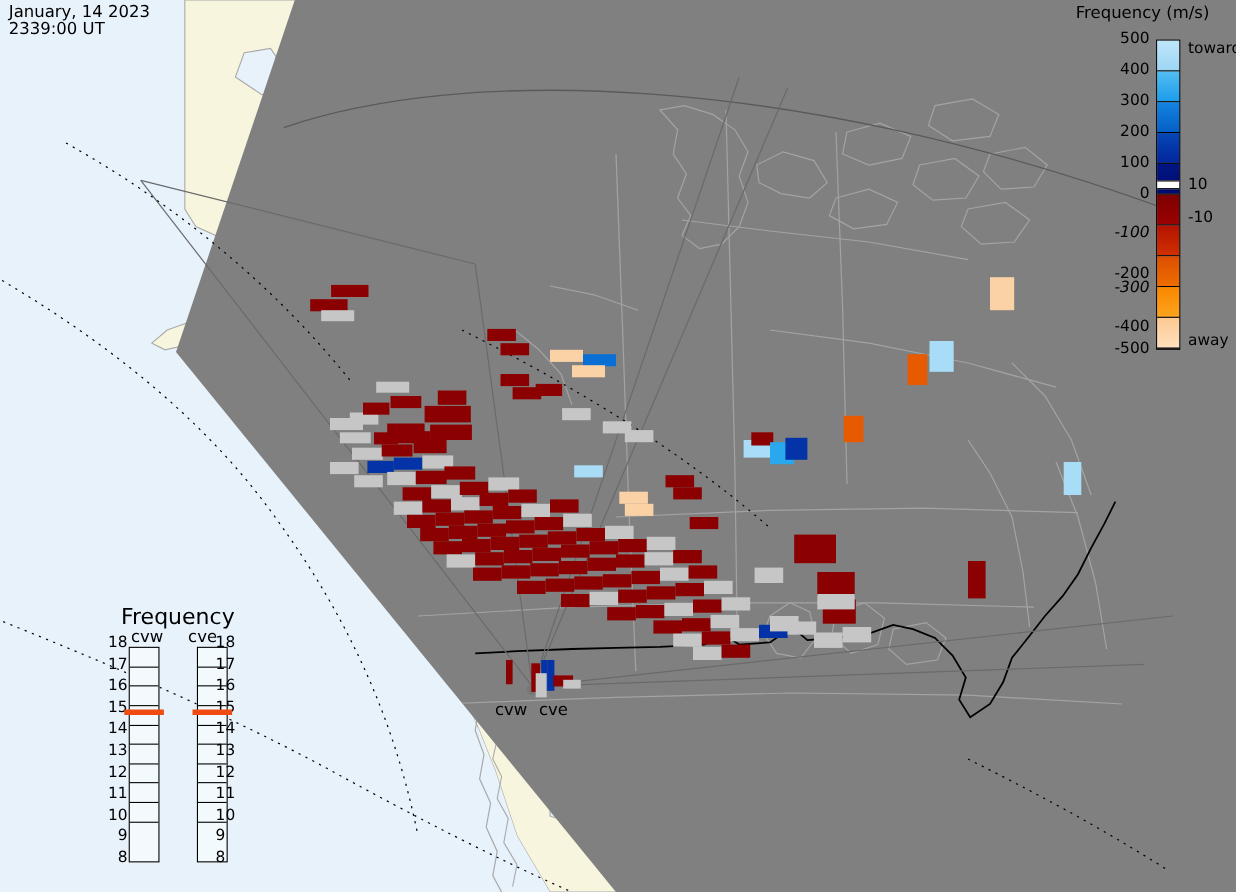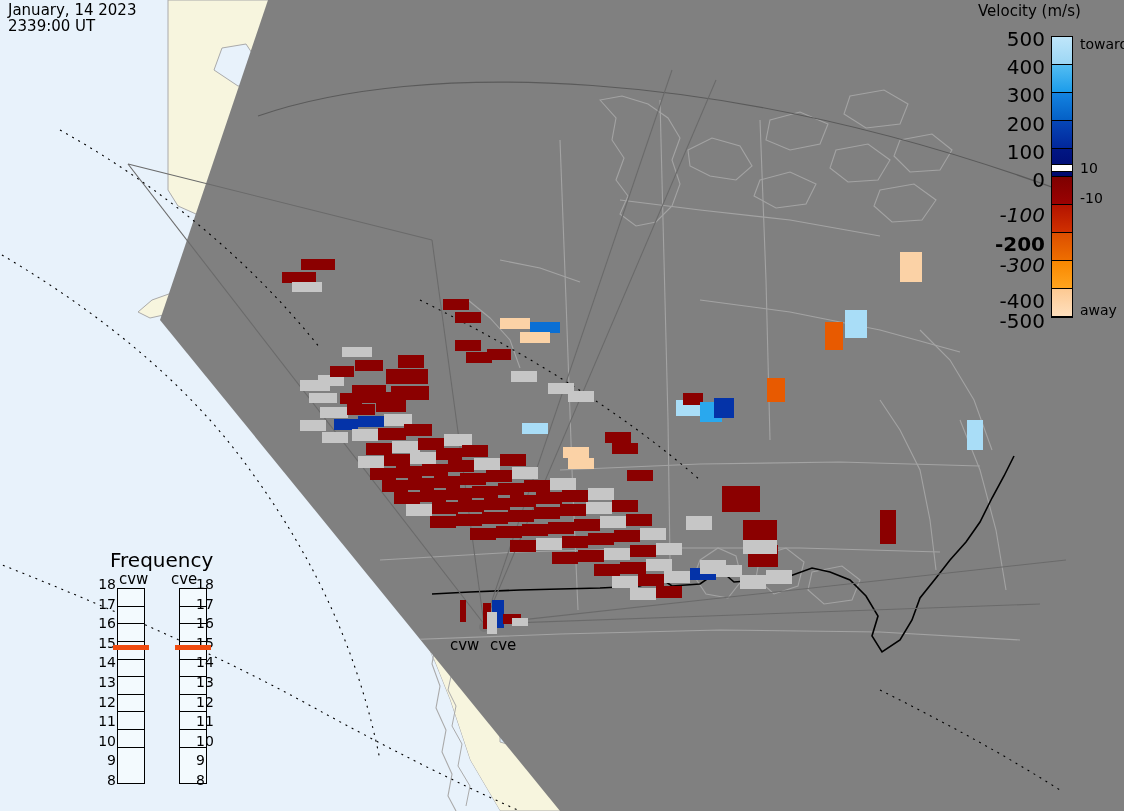--- a/index.html
+++ b/index.html
@@ -9,21 +9,21 @@
 
   .ttl{position:absolute;left:8px;top:2px;font-size:15px;color:#000;line-height:16px;white-space:pre;}
 
   
   #cbar{position:absolute;left:1051px;top:36px;width:22px;height:282px;border:1px solid #000;box-sizing:border-box;}
   #cbar .seg{width:100%;height:10%;box-sizing:border-box;border-bottom:1px solid #000;}
   #cbar .seg:last-child{border-bottom:none;}
   #cbar .zero{position:absolute;left:0;top:45.2%;width:100%;height:3.0%;background:#ffffff;border-top:1px solid #000;border-bottom:1px solid #000;box-sizing:border-box;}
   #cbTitle{position:absolute;left:978px;top:2px;font-size:15px;color:#000;white-space:nowrap;}
   #cbLeftTicks{position:absolute;left:995px;top:28px;width:50px;}
-  #cbLeftTicks div{position:absolute;right:0;font-size:20px;color:#000;text-align:right;white-space:nowrap;margin-left:24px;}
+  #cbLeftTicks div{position:absolute;right:0;font-size:14px;color:#000;text-align:right;white-space:nowrap;margin-left:24px;}
   #cbRightTicks{position:absolute;left:1080px;top:28px;width:60px;}
   #cbRightTicks div{position:absolute;left:0;font-size:14px;color:#000;white-space:nowrap;}
 
   
   #freqTitle{position:absolute;left:110px;top:548px;font-size:20px;color:#000;}
   .fqHead{position:absolute;font-size:15px;color:#000;}
   .fqBox{position:absolute;width:28px;height:196px;border:1px solid #000;box-sizing:border-box;background:#F3FAFE;}
   .fqBox .cell{width:100%;height:9.0909%;box-sizing:border-box;border-bottom:1px solid #000;}
   .fqBox .cell:last-child{border-bottom:none;}
   .fqMark{position:absolute;height:5px;background:#F04B10;}
@@ -285,21 +285,21 @@
         <rect x="498" y="600" width="6" height="28" fill="#0433A8"></rect>
         <rect x="487" y="612" width="10" height="22" fill="#C6C6C6"></rect>
         <rect x="503" y="614" width="18" height="10" fill="#8B0000"></rect>
         <rect x="512" y="618" width="16" height="8" fill="#C6C6C6"></rect>
         <rect x="460" y="600" width="6" height="22" fill="#8B0000"></rect>
       </g>
   </svg>
 
   <div class="ttl"><span>January, 14 2023</span><br><span>2339:00 UT</span></div>
 
-  <div id="cbTitle">Velocity (m/s)</div>
+  <div id="cbTitle">Frequency (m/s)</div>
   <div id="cbar">
     <div class="seg" style="background:linear-gradient(#BFE6FA,#9CD6F4)"></div>
     <div class="seg" style="background:linear-gradient(#53BDF2,#1C9CEA)"></div>
     <div class="seg" style="background:linear-gradient(#1383E0,#0560C6)"></div>
     <div class="seg" style="background:linear-gradient(#0646B6,#02279C)"></div>
     <div class="seg" style="background:linear-gradient(#011684,#000A6E)"></div>
     <div class="seg" style="background:linear-gradient(#7E0000,#9B0202)"></div>
     <div class="seg" style="background:linear-gradient(#B31300,#D03000)"></div>
     <div class="seg" style="background:linear-gradient(#DC4E00,#EE6E00)"></div>
     <div class="seg" style="background:linear-gradient(#F98700,#FFA41E)"></div>
@@ -307,21 +307,21 @@
     <div class="zero"></div>
   </div>
   <div id="cbLeftTicks">
       <div style="top: -1px;">500</div>
       <div style="top: 27.2px;">400</div>
       <div style="top: 55.4px;">300</div>
       <div style="top: 83.6px;">200</div>
       <div style="top: 111.8px;">100</div>
       <div style="top: 140px;">0</div>
       <div style="top: 175px; font-style: italic;">-100</div>
-      <div style="top: 204px; font-weight: bold;">-200</div>
+      <div style="top: 213px;">-200</div>
       <div style="top: 224.6px; font-style: italic;">-300</div>
       <div style="top: 261px;">-400</div>
       <div style="top: 281px;">-500</div>
     </div>
   <div id="cbRightTicks">
     <div style="top:8px;">toward</div>
     <div style="top:132px;">10</div>
     <div style="top:162px;">-10</div>
     <div style="top:274px;">away</div>
   </div>

